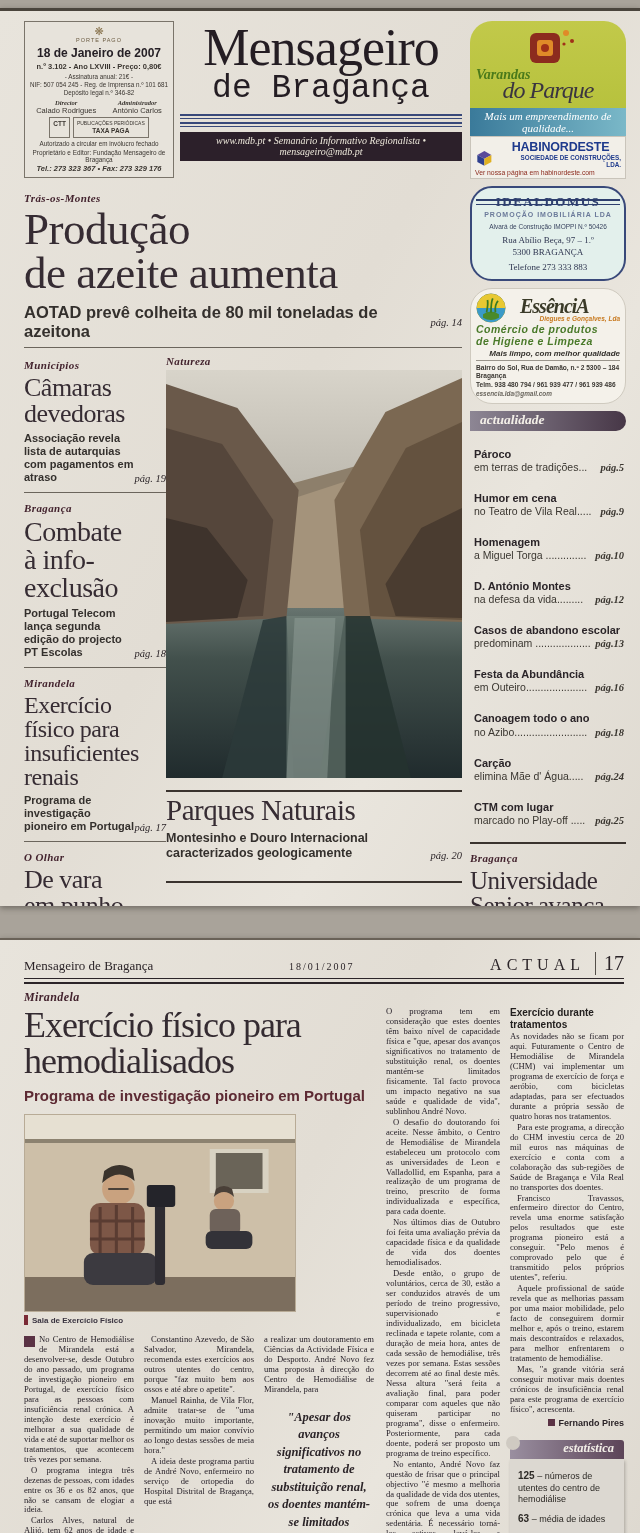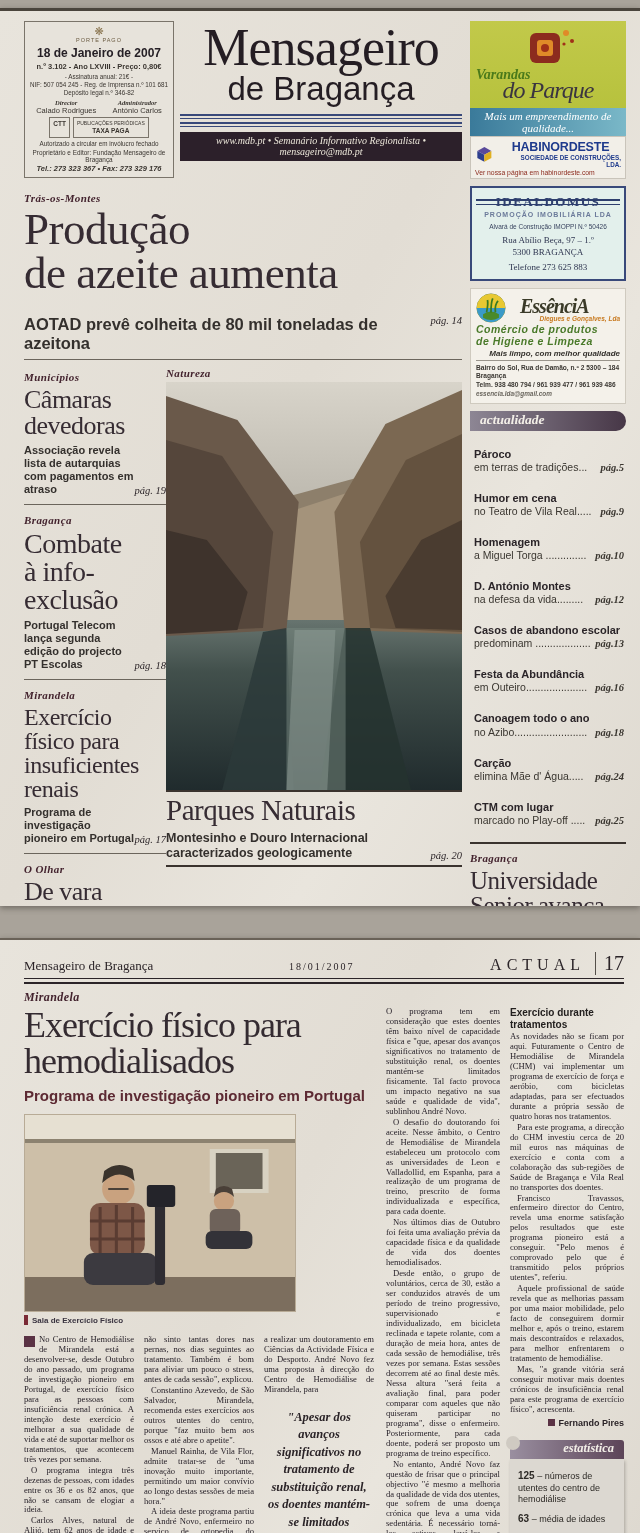--- a/index.html
+++ b/index.html
@@ -40,55 +40,55 @@
   .people .role { font-family:"Liberation Serif",serif; font-style:italic; font-weight:bold; font-size:6.5px; }
   .people .nm { font-size:7.5px; }
   .stampboxes { display:flex; justify-content:center; gap:3px; margin:2px 0; }
   .stampboxes .bx { border:1px solid #7a746a; font-size:5px; padding:2px 3px; line-height:1.3; }
   .stampboxes .bx b { font-size:6.5px; }
   .infobox .owner { font-size:6.4px; margin-top:2px; }
   .infobox .tel { font-size:7.5px; font-weight:bold; font-style:italic; margin-top:1px; }
 
   .titlebox { flex:1; text-align:center; padding-top:2px; }
   .t1 { font-family:"Liberation Serif",serif; font-size:52px; line-height:.95; color:#241d23; letter-spacing:-1px; }
-  .t2 { font-family:Liberation Sans, sans-serif; font-size:33px; line-height:1.05; color:#241d23; }
+  .t2 { font-family:Liberation Mono, monospace; font-size:33px; line-height:1.05; color:#241d23; }
   .navyrule { height:5px; border-top:2.5px solid #39497a; border-bottom:1.5px solid #39497a; margin-top:7px; }
   .navyrule + .navyrule { margin-top:3px; }
   .strip { margin-top:5px; background:#2c202a; color:#ece7da; font-family:"Liberation Serif",serif; font-style:italic; font-size:10px; text-align:center; padding:3px 0 4px; }
 
   
   .mainstory { margin-top:10px; border-bottom:1.5px solid #6b655c; padding-bottom:6px; }
   .mainstory .headline { font-size:45px; line-height:.97; margin-top:2px; }
-  .mainstory .subrow { display:flex; justify-content:space-between; align-items:flex-start; margin-top:20px; }
+  .mainstory .subrow { display:flex; justify-content:space-between; align-items:center; margin-top:8px; }
   .mainstory .sub { font-size:16.5px; }
 
   .p1-cols { display:flex; margin-top:2px; }
   .teasers { width:142px; }
   .teaser { border-bottom:1.5px solid #6b655c; padding:5px 0 8px; }
   .teaser .headline { font-size:26px; line-height:1.0; margin-top:2px; }
   .teaser .subrow { display:flex; justify-content:space-between; align-items:flex-end; margin-top:5px; }
   .teaser .sub { font-size:11px; font-weight:bold; line-height:1.18; }
 
   .photocol { flex:1; }
   .photocol .kicker { display:block; margin:5px 0 3px; }
   .mainphoto { width:100%; height:408px; display:block; background:#8a8078; }
-  .naturehead { border-top:2px solid #3a332e; padding-top:4px; margin-top:0; border-bottom:2.5px solid #3a332e; padding-bottom:4px; }
+  .naturehead { border-top:2px solid #3a332e; padding-top:4px; margin-top:12px; border-bottom:2.5px solid #3a332e; padding-bottom:20px; }
   .naturehead .headline { font-size:29px; line-height:1.0; }
   .naturehead .subrow { display:flex; justify-content:space-between; align-items:flex-end; margin-top:6px; }
   .naturehead .sub { font-size:12.5px; line-height:1.2; }
 
   
-  .ad { margin-bottom:7px; }
+  .ad { margin-bottom:7px;border-radius:22px; }
   .ad-varandas { background:linear-gradient(180deg,#c2c94a,#aebc33); padding:6px 6px 0; }
   .v-logo { display:block; margin:0 auto; }
   .v-name { font-family:"Liberation Serif",serif; font-style:italic; font-weight:bold; color:#4a7a1a; font-size:14px; margin-top:-4px; }
   .v-park { font-family:"Liberation Serif",serif; font-style:italic; font-size:24px; color:#3a3440; text-align:center; margin-top:-6px; letter-spacing:-1px; }
   .v-strip { background:linear-gradient(90deg,#3a7a9a,#7ab8c8); color:#fff; font-family:"Liberation Serif",serif; font-style:italic; font-size:11px; text-align:center; padding:2px 0; margin:4px -6px 0; }
   .habi { background:#f2efe8; padding:3px 4px 2px; border:1px solid #c9c4ba; }
-  .habi-row { display:flex; align-items:center; gap:18px; }
+  .habi-row { display:flex; align-items:flex-end; gap:18px; }
   .habi-name { color:#1e3a8c; font-weight:bold; font-size:12.5px; letter-spacing:-.2px; }
   .habi-sub { color:#1e3a8c; font-weight:bold; font-size:6.3px; text-align:right; }
   .habi-note { color:#8c2b1e; font-size:6.8px; margin-top:1px; }
 
   .ad-ideal { background:#e3f0ec; border:2px solid #39497a; padding:6px 4px; text-align:center; }
   .ideal-name { position:relative; color:#2e3f6e; font-weight:bold; font-size:13px; letter-spacing:1.5px; font-family:"Liberation Serif",serif; }
   .ideal-name::before,.ideal-name::after { content:""; position:absolute; left:0; right:0; height:1.5px; background:#2e3f6e; }
   .ideal-name::before { top:34%; } .ideal-name::after { top:60%; }
   .ideal-sub { color:#6b7a9a; font-weight:bold; font-size:7px; letter-spacing:1px; margin-top:1px; }
   .ideal-tiny { font-size:6.5px; color:#3a4560; margin-top:5px; }
@@ -330,21 +330,21 @@
         </div>
       </div>
 
       <div class="ad ad-ideal">
         <div class="ideal-name">IDEALDOMUS</div>
         <div class="ideal-sub">PROMOÇÃO IMOBILIÁRIA LDA</div>
         <div class="ideal-tiny">Alvará de Construção IMOPPI N.º 50426</div>
         <div class="ideal-addr">
           <div>Rua Abílio Beça, 97 – 1.º</div>
           <div>5300  BRAGANÇA</div>
-          <div style="margin-top:3px;">Telefone 273 625 883</div>
+          <div style="margin-top:3px;">Telefone 273 333 883</div>
         </div>
       </div>
 
       <div class="ad ad-ess">
         <div class="ess-row">
           <svg width="30" height="30" viewBox="0 0 34 34">
             <circle cx="17" cy="17" r="16" fill="#f0e8c8" stroke="#7a8a3a"></circle>
             <path d="M1,17 a16,16 0 0 1 32,0 z" fill="#e8c832"></path>
             <path d="M1,17 a16,16 0 0 0 32,0 z" fill="#3a9ac8"></path>
             <path d="M8,24 q9,-6 18,0 l0,4 q-9,5 -18,0 z" fill="#4a8a2a"></path>
@@ -497,21 +497,20 @@
       </div>
 
       <div class="bodycols bodytext">
         <div class="bcol">
           <span class="leadsq"></span>
           <p class="noind">No Centro de Hemodiálise de Mirandela está a desenvolver-se, desde Outubro do ano passado, um programa de investigação pioneiro em Portugal, de exercício físico para as pessoas com insuficiência renal crónica. A intenção deste exercício é melhorar a sua qualidade de vida e até de suportar melhor os tratamentos, que acontecem três vezes por semana.</p>
           <p>O programa integra três dezenas de pessoas, com idades entre os 36 e os 82 anos, que não se cansam de elogiar a ideia.</p>
           <p>Carlos Alves, natural de Alijó, tem 62 anos de idade e reconhece os benefícios deste programa. "Já</p>
         </div>
         <div class="bcol">
-          <p class="noind">não sinto tantas dores nas pernas, nos dias seguintes ao tratamento. Também é bom para aliviar um pouco o stress, antes de cada sessão", explicou.</p>
           <p>Constantino Azevedo, de São Salvador, Mirandela, recomenda estes exercícios aos outros utentes do centro, porque "faz muito bem aos ossos e até abre o apetite".</p>
           <p>Manuel Rainha, de Vila Flor, admite tratar-se de "uma inovação muito importante, permitindo um maior convívio ao longo destas sessões de meia hora."</p>
           <p>A ideia deste programa partiu de André Novo, enfermeiro no serviço de ortopedia do Hospital Distrital de Bragança, que está</p>
         </div>
         <div class="bcol">
           <p class="noind">a realizar um doutoramento em Ciências da Actividade Física e do Desporto. André Novo fez uma proposta à direcção do Centro de Hemodiálise de Mirandela, para</p>
           <div class="pullquote">"Apesar dos avanços significativos no tratamento de substituição renal, os doentes mantém-se limitados fisicamente"</div>
 
         </div>
       </div>

